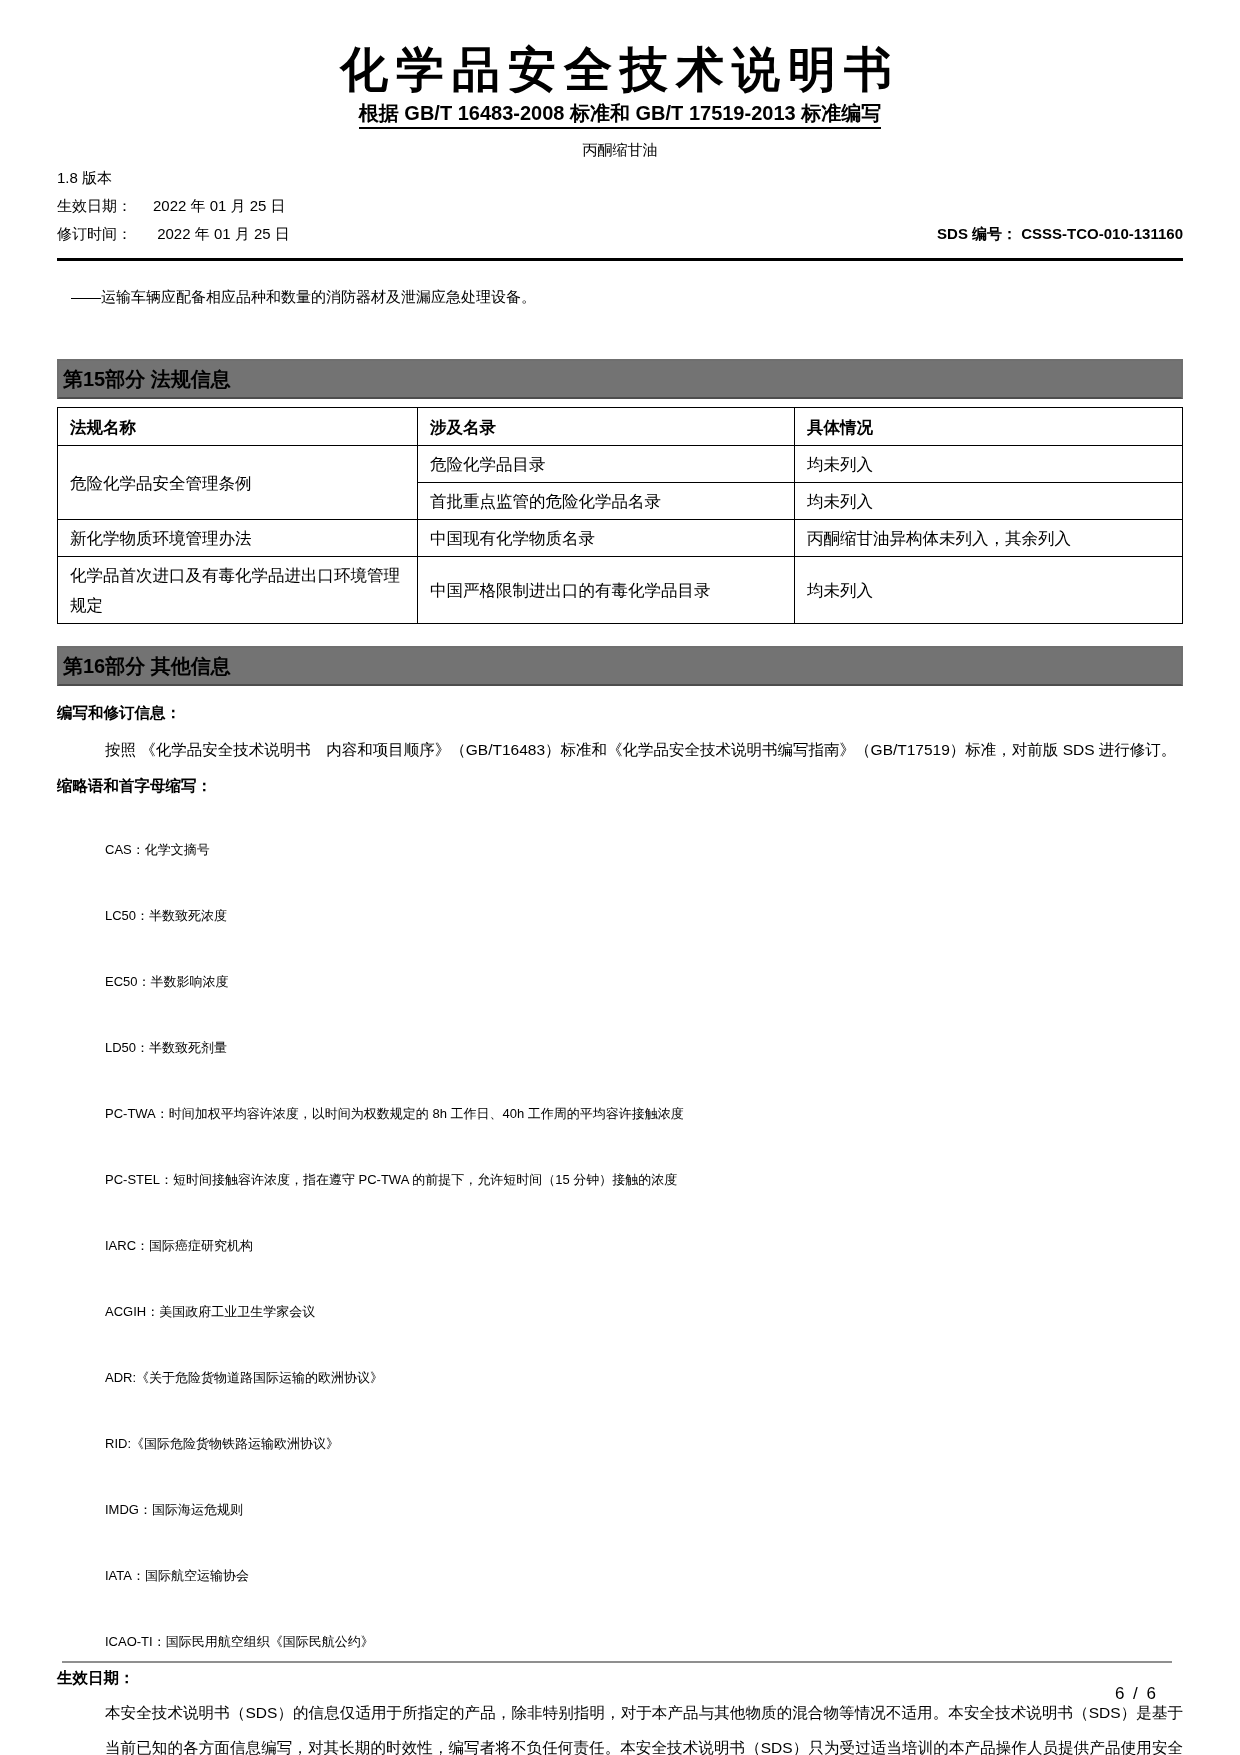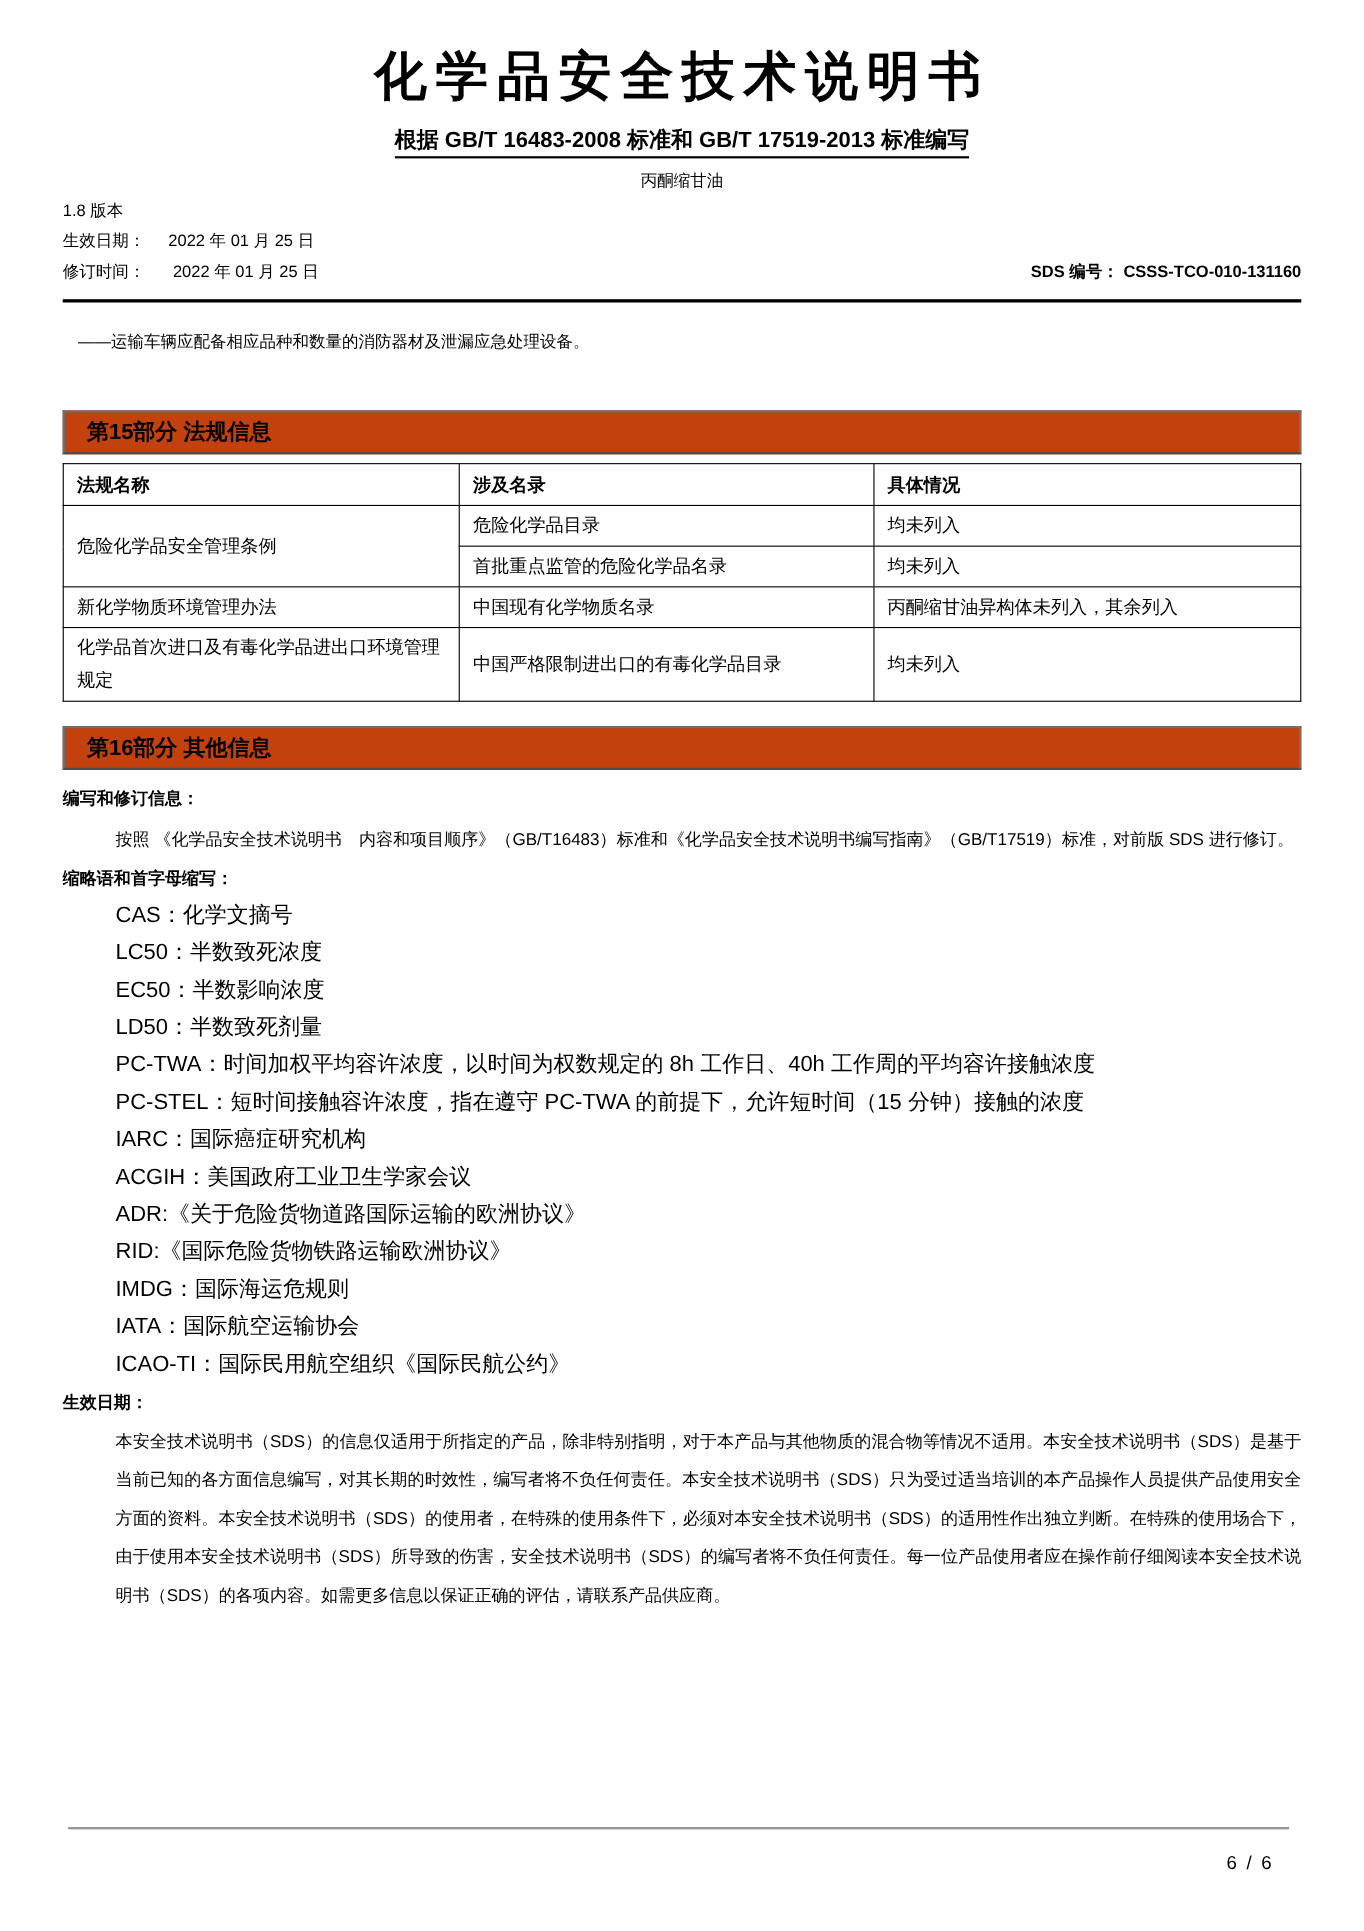--- a/index.html
+++ b/index.html
@@ -20,21 +20,20 @@
     font-size: 48px;
     font-weight: bold;
     letter-spacing: 8px;
     line-height: 1.25;
     margin: 6px 0 0 0;
   }
   .doc-subtitle {
     text-align: center;
     font-size: 20px;
     font-weight: bold;
-    margin-top: 14px;
   }
   .doc-subtitle .u {
     border-bottom: 2px solid #000;
     padding-bottom: 3px;
   }
   .doc-product {
     text-align: center;
     font-size: 15px;
     margin-top: 14px;
   }
@@ -48,27 +47,27 @@
 
   
   .transport-note {
     font-size: 15px;
     line-height: 24px;
     margin-top: 24px;
     padding-left: 14px;
   }
   .section-bar {
     margin-top: 50px;
-    background: #c2410c;
+    background: #737373;
     border: 2px solid #6f6f6f;
     border-bottom-color: #4d4d4d;
     font-size: 20px;
     font-weight: bold;
     line-height: 36px;
-    padding-left: 20px;
+    padding-left: 4px;
   }
   .section-bar.second { margin-top: 22px; }
   .table-intro {
     font-size: 15.5px;
     font-weight: bold;
     margin-top: 16px;
     line-height: 30px;
   }
   table.reg-table {
     width: 100%;
@@ -94,23 +93,24 @@
   }
   .sub-label.spaced { margin-top: 4px; }
   .indent-para {
     font-size: 15.5px;
     line-height: 35px;
     padding-left: 48px;
     margin-top: 4px;
     text-align: justify;
   }
   .abbr-item {
-    font-size: 20px;
+    font-size: 13px;
     line-height: 34px;
     padding-left: 48px;
+    margin-top: 32px;
   }
   .disclaimer {
     font-size: 15.5px;
     line-height: 35px;
     padding-left: 48px;
     text-align: justify;
     margin-top: 2px;
   }
 
   

